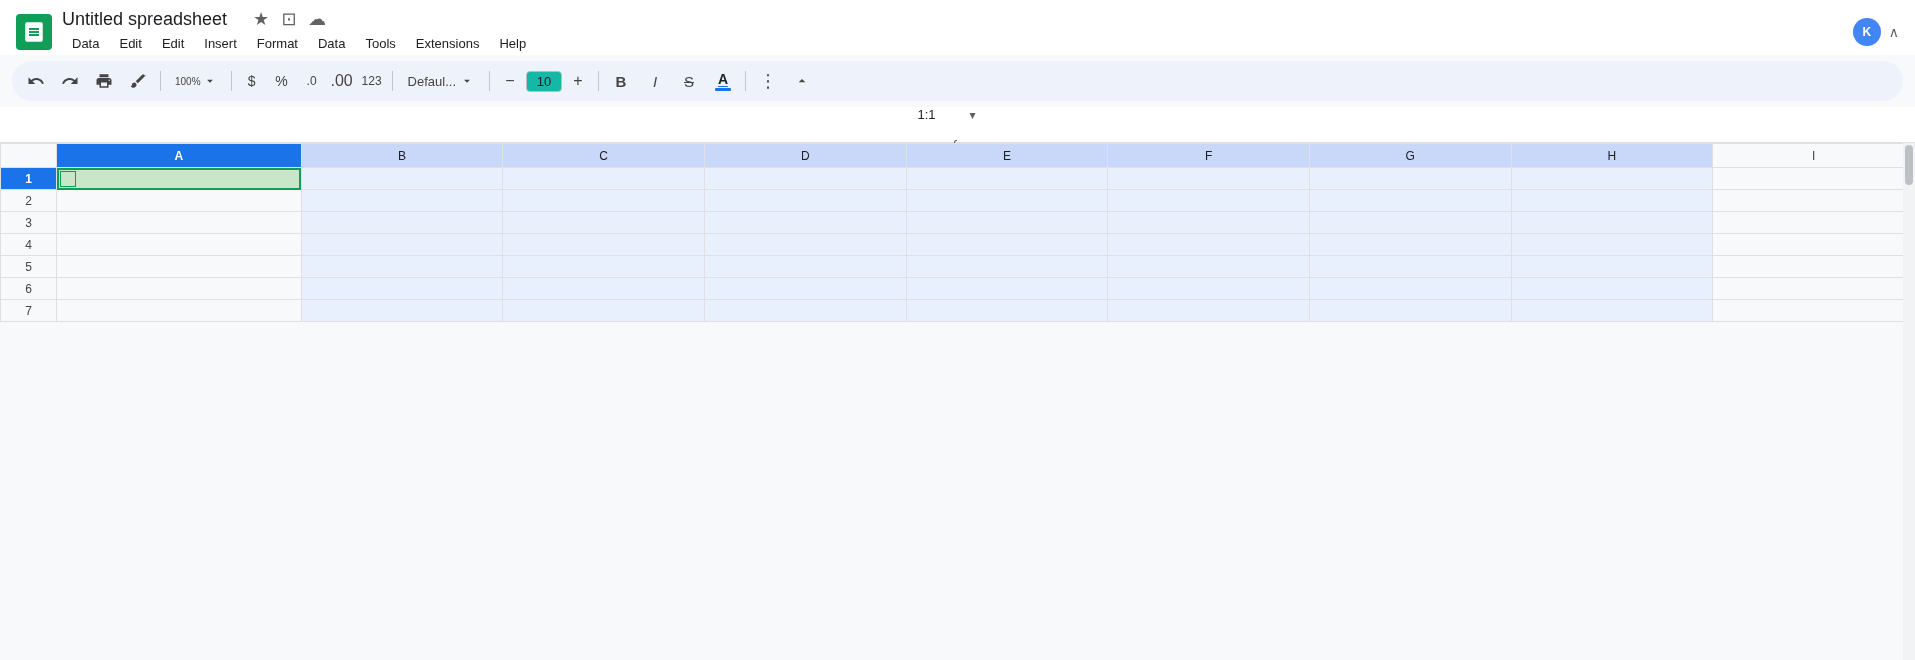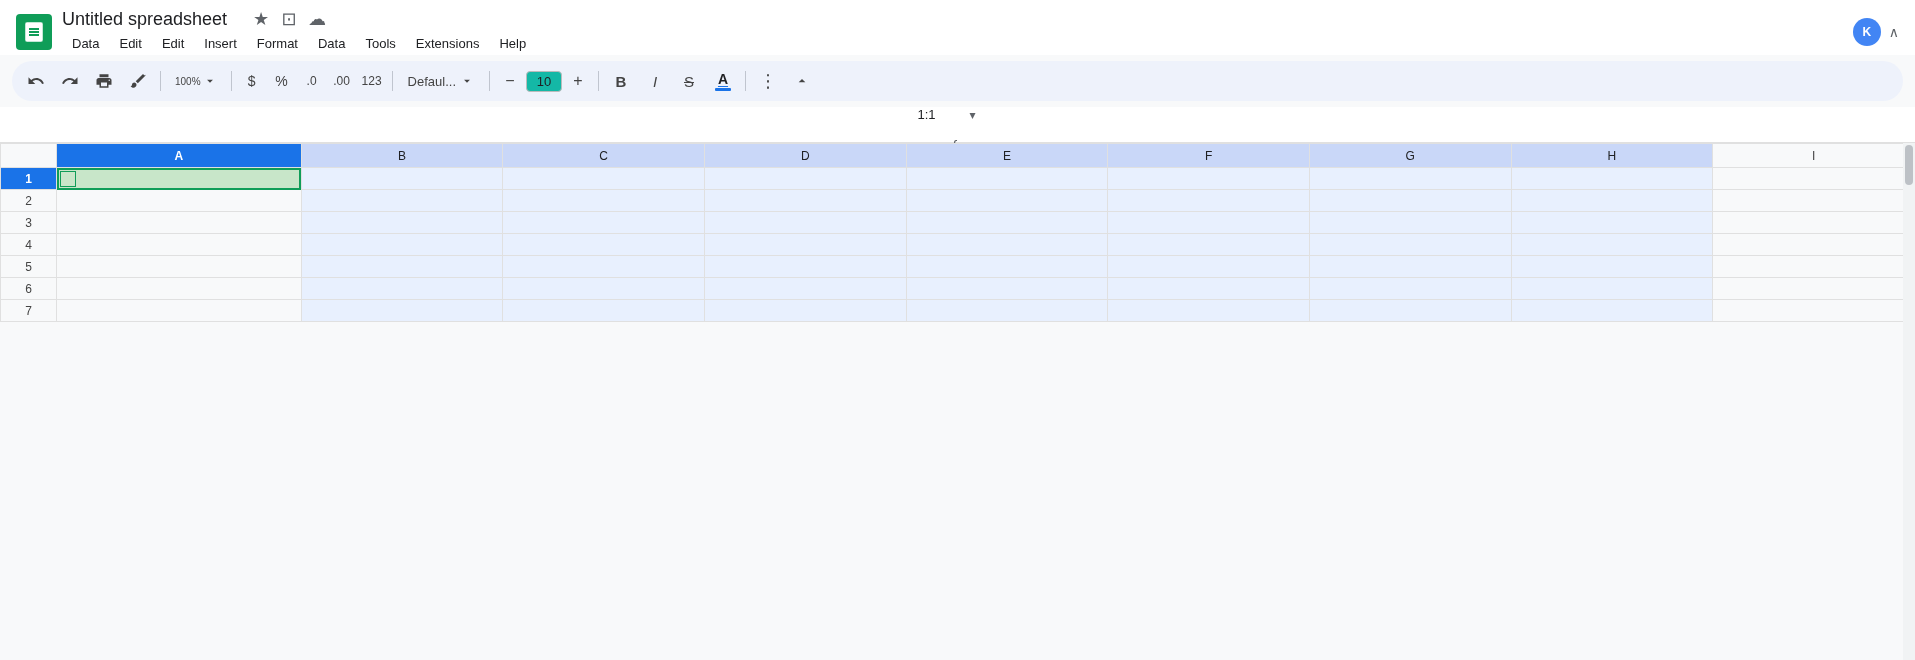--- a/index.html
+++ b/index.html
@@ -416,21 +416,21 @@
   <div class="zoom-btn">
     <span>100%</span>
     <svg width="14" height="14" viewBox="0 0 24 24" fill="#444">
         <path d="M7 10l5 5 5-5z"></path>
       </svg>
   </div>
   <div class="toolbar-divider"></div>
   <div class="currency-btn">$</div>
   <div class="currency-btn">%</div>
   <div class="currency-btn" style="font-size:12px;">.0</div>
-  <div class="currency-btn" style="font-size:12px;">.00</div>
+  <div class="currency-btn" style="font-size:16px;">.00</div>
   <div class="currency-btn" style="font-size:12px;">123</div>
   <div class="toolbar-divider"></div>
   <div class="font-selector">
     <span>Defaul...</span>
     <svg width="14" height="14" viewBox="0 0 24 24" fill="#444">
         <path d="M7 10l5 5 5-5z"></path>
       </svg>
   </div>
   <div class="toolbar-divider"></div>
   <div class="currency-btn" style="font-size:16px;">−</div>

